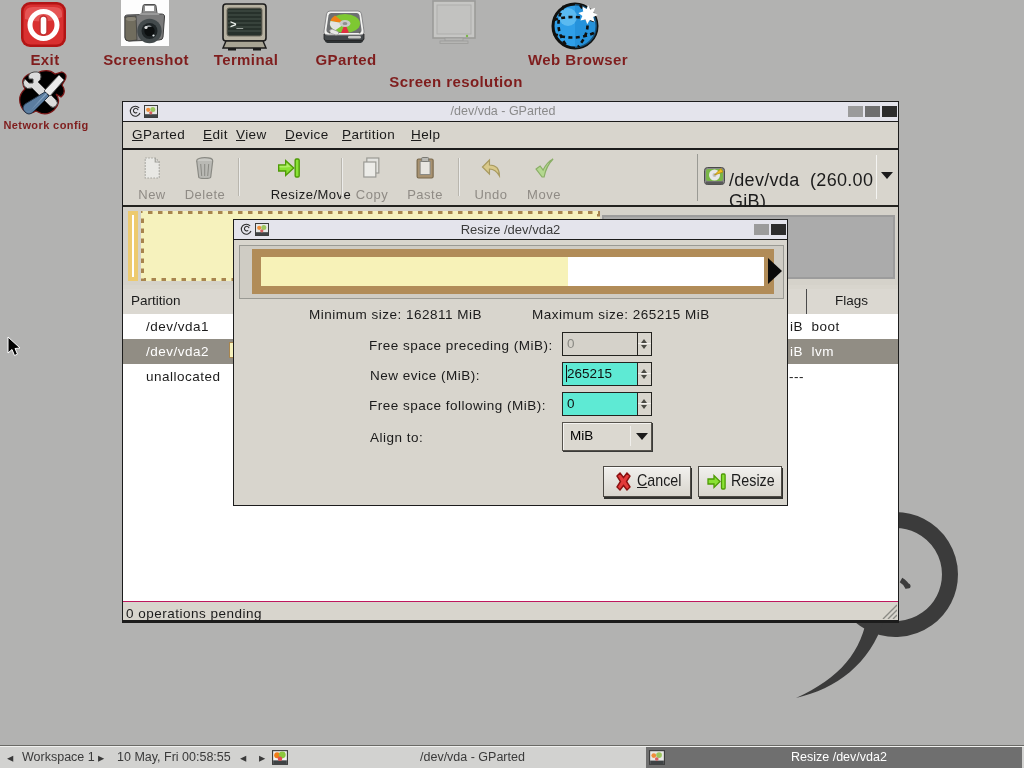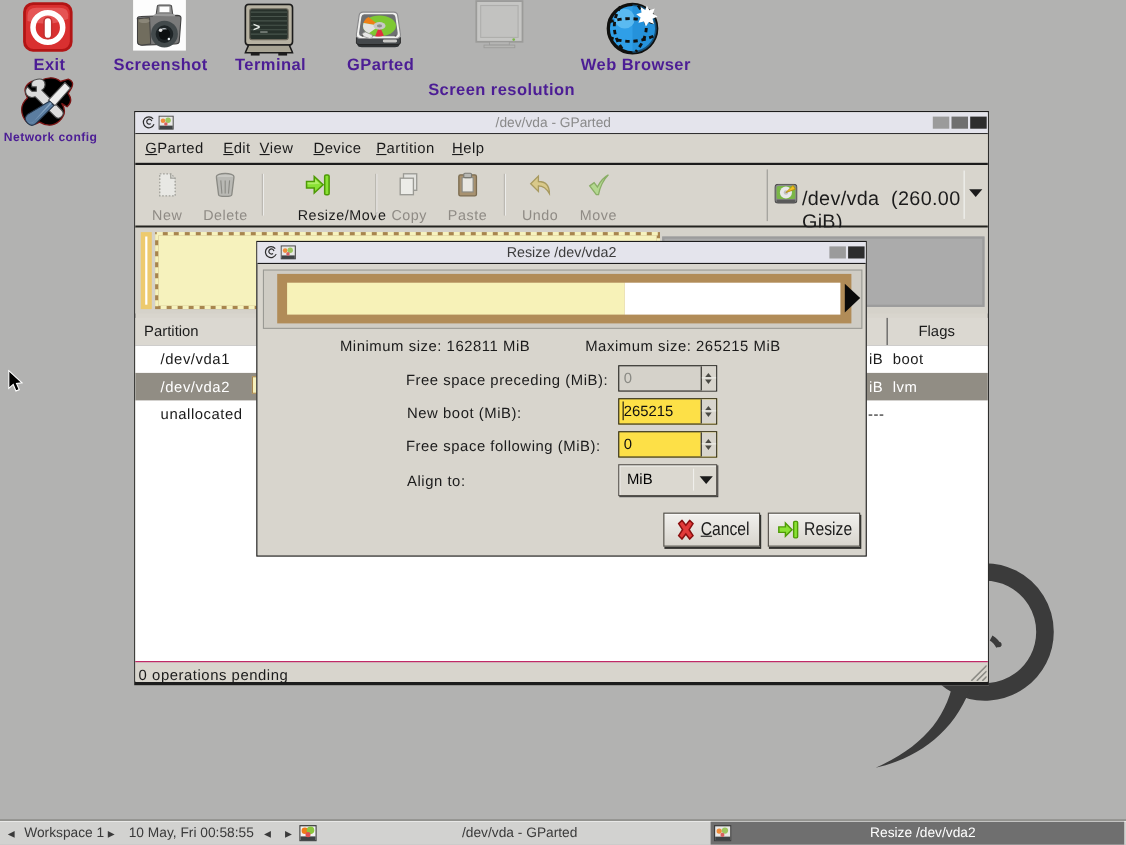--- a/index.html
+++ b/index.html
@@ -1,19 +1,19 @@
 <!DOCTYPE html>
 <html><head>
 <meta charset="utf-8">
 <style>
   html,body{margin:0;padding:0;}
   body{width:1024px;height:768px;overflow:hidden;position:relative;
        font-family:"Liberation Sans",sans-serif;background:#b2b2b1;}
   .abs{position:absolute;}
-  .lbl{position:absolute;color:#4c1d95;font-weight:bold;font-size:15px;letter-spacing:.4px;
+  .lbl{position:absolute;color:#7f1d1d;font-weight:bold;font-size:15px;letter-spacing:.4px;
        text-align:center;white-space:nowrap;transform:translateX(-50%);}
   
   .win{position:absolute;background:#d8d5cd;border:1px solid #1c1c1c;}
   .tbar{position:absolute;left:0;right:0;top:0;height:19px;background:#e4e4ec;
         border-bottom:1px solid #1c1c1c;}
   .tbar .ttl{position:absolute;left:0;right:0;top:2px;text-align:center;
         font-size:13px;}
   .tbtn{position:absolute;top:4px;width:15px;height:11px;}
   
   .menu{position:absolute;left:0;right:0;top:20px;height:26px;background:#d8d5cd;
@@ -33,21 +33,21 @@
   
   .thead{position:absolute;left:0;right:0;top:187px;height:25px;background:#dbd8d1;
          border-bottom:1px solid #4a4a4a;font-size:13.5px;color:#1b1b1b;}
   .trows{position:absolute;left:0;right:0;top:212px;height:287px;background:#fff;
          font-size:13.5px;color:#1b1b1b;letter-spacing:.5px;}
   .trow{position:absolute;left:0;right:0;height:25px;}
   
   .sbar{position:absolute;left:0;right:0;top:499px;height:18px;background:#d8d5cd;
         border-top:1px solid #be185d;font-size:13.5px;color:#1b1b1b;}
   
-  .spin{position:absolute;width:88px;height:22px;border:1px solid #23231f;background:#fde047;}
+  .spin{position:absolute;width:88px;height:22px;border:1px solid #23231f;background:#5eead4;}
   .spin .val{position:absolute;left:4px;top:3px;font-size:13.5px;color:#101010;}
   .spin .btns{position:absolute;right:0;top:0;bottom:0;width:13px;background:#d8d5cd;
               border-left:1px solid #23231f;}
   .spin .btns:before{content:"";position:absolute;left:3px;top:3px;width:0;height:0;
               border:3.5px solid transparent;border-bottom:4.5px solid #4a4a44;}
   .spin .btns:after{content:"";position:absolute;left:3px;bottom:3px;width:0;height:0;
               border:3.5px solid transparent;border-top:4.5px solid #4a4a44;}
   .spin .mid{position:absolute;right:0;top:10px;width:13px;height:1px;background:#f0efec;}
   .btn{position:absolute;height:29px;background:linear-gradient(#f1f0ed,#d8d5cd);
        border:1px solid #4e4b45;box-shadow:1px 2px 0 rgba(20,20,18,.85),inset 0 1px 0 #fbfbfa;font-size:17px;color:#1b1b1b;}
@@ -319,21 +319,21 @@
   <div class="formlbl" style="left:75px;top:87px;">Minimum size: 162811 MiB</div>
   <div class="formlbl" style="left:298px;top:87px;">Maximum size: 265215 MiB</div>
 
   <div class="formlbl" style="left:135px;top:118px;">Free space preceding (MiB):</div>
   <div class="spin" style="left:328px;top:112px;background:#d5d2ca;">
     <span class="val" style="color:#8a8a84;">0</span>
     <div class="btns"></div>
       <div class="mid"></div>
   </div>
 
-  <div class="formlbl" style="left:136px;top:148px;">New boot (MiB):</div>
+  <div class="formlbl" style="left:136px;top:148px;">New evice (MiB):</div>
   <div class="spin" style="left:328px;top:142px;">
     <span class="val">265215</span>
     <div class="abs" style="left:3px;top:2px;width:1px;height:17px;background:#111;"></div>
     <div class="btns"></div>
       <div class="mid"></div>
   </div>
 
   <div class="formlbl" style="left:135px;top:178px;">Free space following (MiB):</div>
   <div class="spin" style="left:328px;top:172px;">
     <span class="val">0</span>

